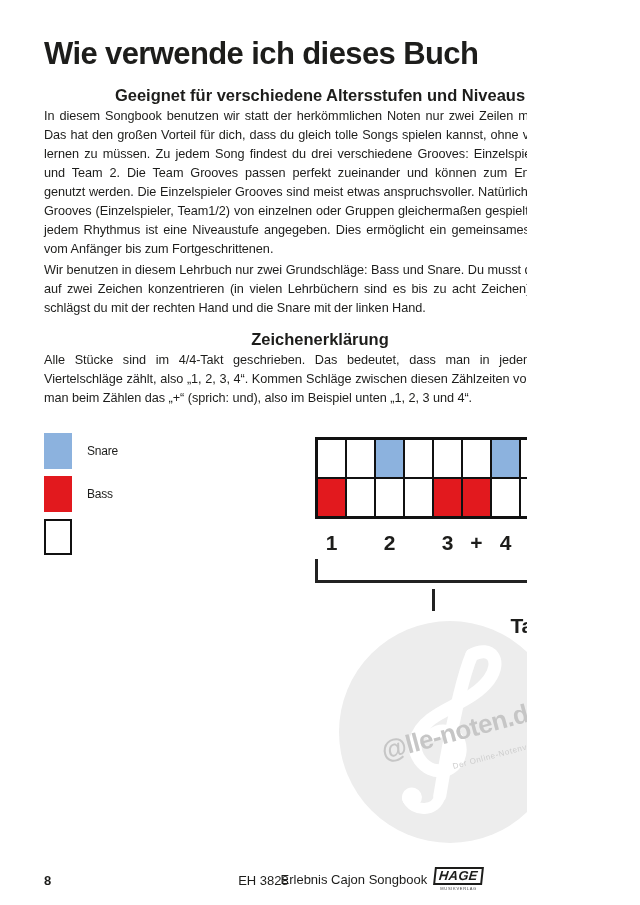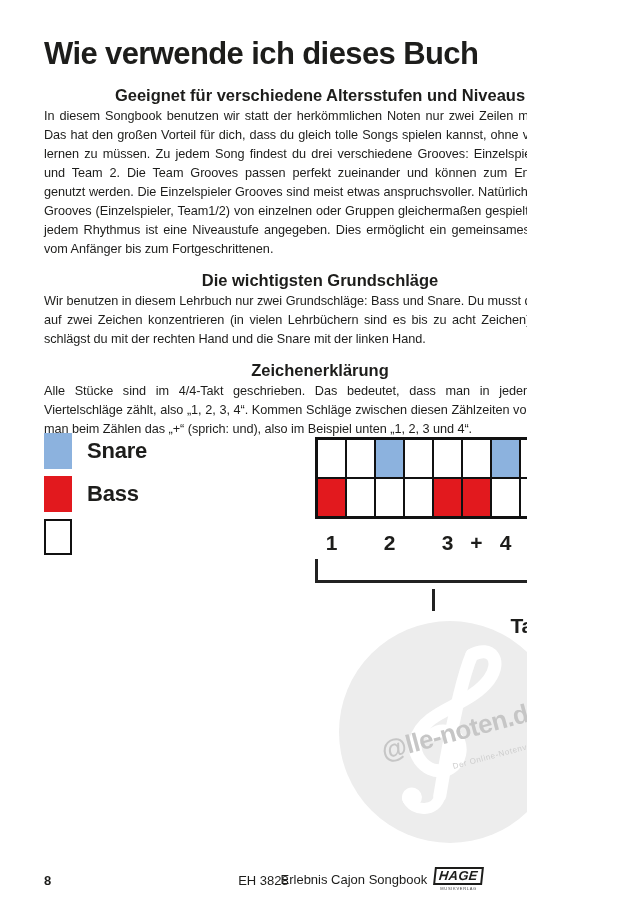--- a/index.html
+++ b/index.html
@@ -12,21 +12,21 @@
   h2{font-size:16.5px;font-weight:bold;margin:13px 0 0 0;line-height:20px;text-align:center;}
   h2.tight{margin-top:11px;}
   p{font-size:12.7px;line-height:19px;text-align:justify;margin:2px 0 0 0;letter-spacing:-0.05px;}
 
   
   .figure{position:absolute;left:44px;top:431px;width:552px;height:210px;z-index:2;}
   .legend{position:absolute;left:0;top:2px;display:flex;flex-direction:column;gap:7px;}
   .legend-item{display:flex;align-items:center;gap:15px;}
   .swatch{width:28px;height:36px;display:inline-block;box-sizing:border-box;}
   .swatch-outlined{border:2.5px solid #111;}
-  .legend-label{font-size:22px;font-weight:bold;letter-spacing:-0.2px;}
+  .legend-label{font-size:12px;font-weight:normal;letter-spacing:-0.2px;}
 
   .diagram{position:absolute;left:271px;top:6px;}
   .grid{display:grid;grid-template-columns:repeat(8,29px);grid-auto-rows:39px;border:2px solid #111;width:232px;}
   .cell{border:1px solid #111;}
   .beats{display:grid;grid-template-columns:repeat(8,29px);width:232px;margin:12px 0 0 2px;}
   .beat{text-align:center;font-weight:bold;font-size:21px;line-height:24px;}
   .bracket{width:230px;height:21px;margin-top:4px;
     border-left:3px solid #222;border-right:3px solid #222;border-bottom:3px solid #222;}
   .tick{width:3px;height:22px;background:#222;margin:6px auto 0 auto;}
   .takt{text-align:right;font-weight:bold;font-size:21px;margin-top:3px;letter-spacing:-0.3px;}
@@ -52,21 +52,20 @@
 <body>
 
 <div class="page">
 
   <div class="content">
     <h1><span>Wie verwende ich dieses Buch</span></h1>
 
     <h2>Geeignet für verschiedene Altersstufen und Niveaus</h2>
     <p>In diesem Songbook benutzen wir statt der herkömmlichen Noten nur zwei Zeilen mit Kästchen. Das hat den großen Vorteil für dich, dass du gleich tolle Songs spielen kannst, ohne vorher Noten lernen zu müssen. Zu jedem Song findest du drei verschiedene Grooves: Einzelspieler, Team 1 und Team 2. Die Team Grooves passen perfekt zueinander und können zum Ensemblespiel genutzt werden. Die Einzelspieler Grooves sind meist etwas anspruchsvoller. Natürlich können alle Grooves (Einzelspieler, Team1/2) von einzelnen oder Gruppen gleichermaßen gespielt werden. Zu jedem Rhythmus ist eine Niveaustufe angegeben. Dies ermöglicht ein gemeinsames Musizieren vom Anfänger bis zum Fortgeschrittenen.</p>
 
-    <h2 class="tight">Die wichtigsten Grundschläge</h2>
     <p>Wir benutzen in diesem Lehrbuch nur zwei Grundschläge: Bass und Snare. Du musst dich also nur auf zwei Zeichen konzentrieren (in vielen Lehrbüchern sind es bis zu acht Zeichen). Den Bass schlägst du mit der rechten Hand und die Snare mit der linken Hand.</p>
 
     <h2 class="tight">Zeichenerklärung</h2>
     <p>Alle Stücke sind im 4/4-Takt geschrieben. Das bedeutet, dass man in jedem Takt vier Viertelschläge zählt, also „1, 2, 3, 4“. Kommen Schläge zwischen diesen Zählzeiten vor, so ergänzt man beim Zählen das „+“ (sprich: und), also im Beispiel unten „1, 2, 3 und 4“.</p>
   </div>
 
   <div class="figure">
     <div class="legend">
       <div class="legend-item">
         <span class="swatch" style="background: rgb(140, 178, 222);"></span>

